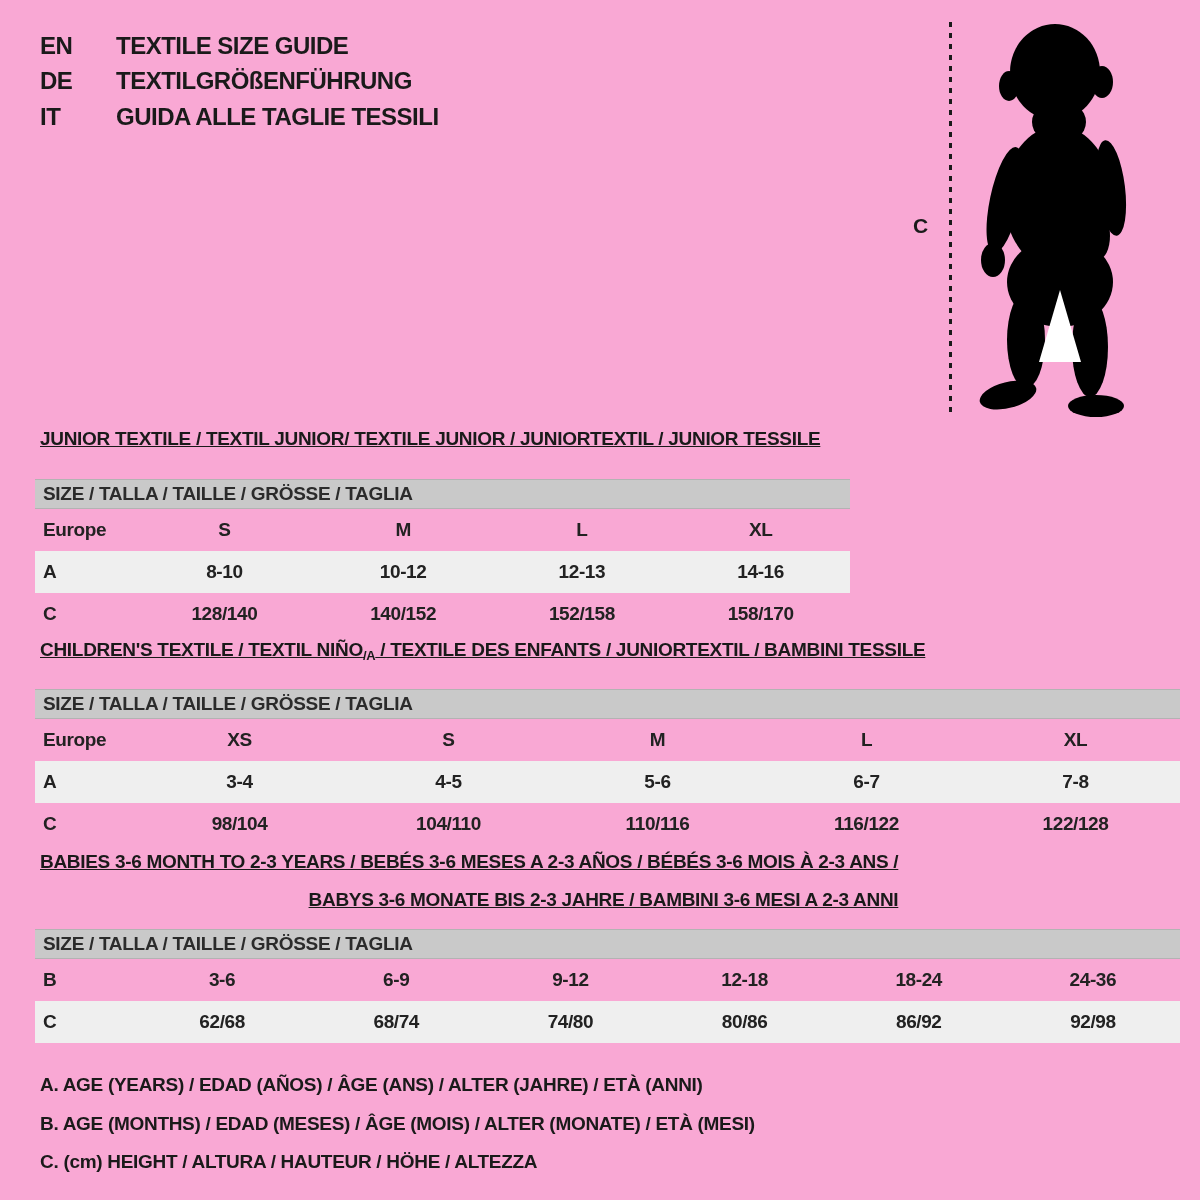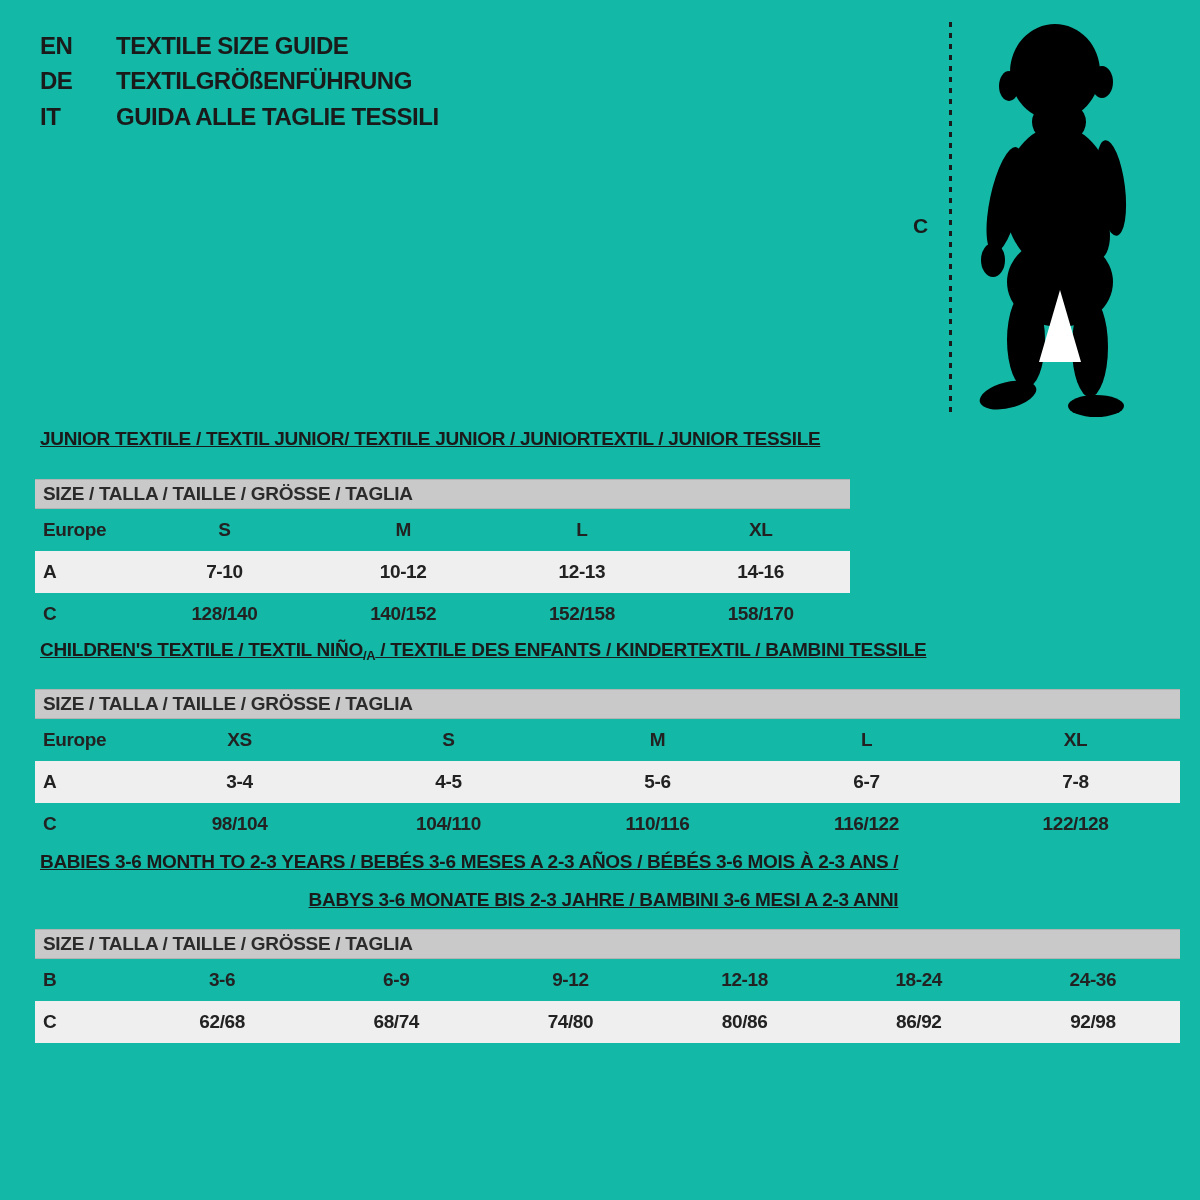--- a/index.html
+++ b/index.html
@@ -12,21 +12,21 @@
   * { margin: 0; padding: 0; box-sizing: border-box; }
   html, body { background: #ffffff; }
   body {
     font-family: "Liberation Sans", sans-serif;
     color: var(--text);
   }
   .page {
     position: relative;
     width: 1200px;
     height: 1200px;
-    background: #14b8a6;
+    background: #f9a8d4;
     overflow: hidden;
   }
 
   
   .lang-header {
     position: absolute;
     left: 40px;
     top: 28px;
   }
   .lang-row {
@@ -199,36 +199,36 @@
     <div class="size-band">SIZE / TALLA / TAILLE / GRÖSSE / TAGLIA</div>
     <div class="trow cols4">
       <span class="cell label">Europe</span>
       <span class="cell">S</span>
       <span class="cell">M</span>
       <span class="cell">L</span>
       <span class="cell">XL</span>
     </div>
     <div class="trow cols4 shaded">
       <span class="cell label">A</span>
-      <span class="cell">7-10</span>
+      <span class="cell">8-10</span>
       <span class="cell">10-12</span>
       <span class="cell">12-13</span>
       <span class="cell">14-16</span>
     </div>
     <div class="trow cols4">
       <span class="cell label">C</span>
       <span class="cell">128/140</span>
       <span class="cell">140/152</span>
       <span class="cell">152/158</span>
       <span class="cell">158/170</span>
     </div>
   </div>
 
   <div class="section-title" style="top:639px;">
-    <span>CHILDREN'S TEXTILE / TEXTIL NIÑO</span><sub>/A</sub><span> / TEXTILE DES ENFANTS / KINDERTEXTIL / BAMBINI TESSILE</span>
+    <span>CHILDREN'S TEXTILE / TEXTIL NIÑO</span><sub>/A</sub><span> / TEXTILE DES ENFANTS / JUNIORTEXTIL / BAMBINI TESSILE</span>
   </div>
 
   <div class="size-table w-full" style="top:689px;">
     <div class="size-band">SIZE / TALLA / TAILLE / GRÖSSE / TAGLIA</div>
     <div class="trow cols5">
       <span class="cell label">Europe</span>
       <span class="cell">XS</span>
       <span class="cell">S</span>
       <span class="cell">M</span>
       <span class="cell">L</span>
@@ -272,14 +272,19 @@
       <span class="cell label">C</span>
       <span class="cell">62/68</span>
       <span class="cell">68/74</span>
       <span class="cell">74/80</span>
       <span class="cell">80/86</span>
       <span class="cell">86/92</span>
       <span class="cell">92/98</span>
     </div>
   </div>
 
+  <div class="legend">
+    <div class="legend-line">A. AGE (YEARS) / EDAD (AÑOS) / ÂGE (ANS) / ALTER (JAHRE) / ETÀ (ANNI)</div>
+    <div class="legend-line">B. AGE (MONTHS) / EDAD (MESES) / ÂGE (MOIS) / ALTER (MONATE) / ETÀ (MESI)</div>
+    <div class="legend-line">C. (cm) HEIGHT / ALTURA / HAUTEUR / HÖHE / ALTEZZA</div>
+  </div>
 
 </div>
 
 </body></html>

